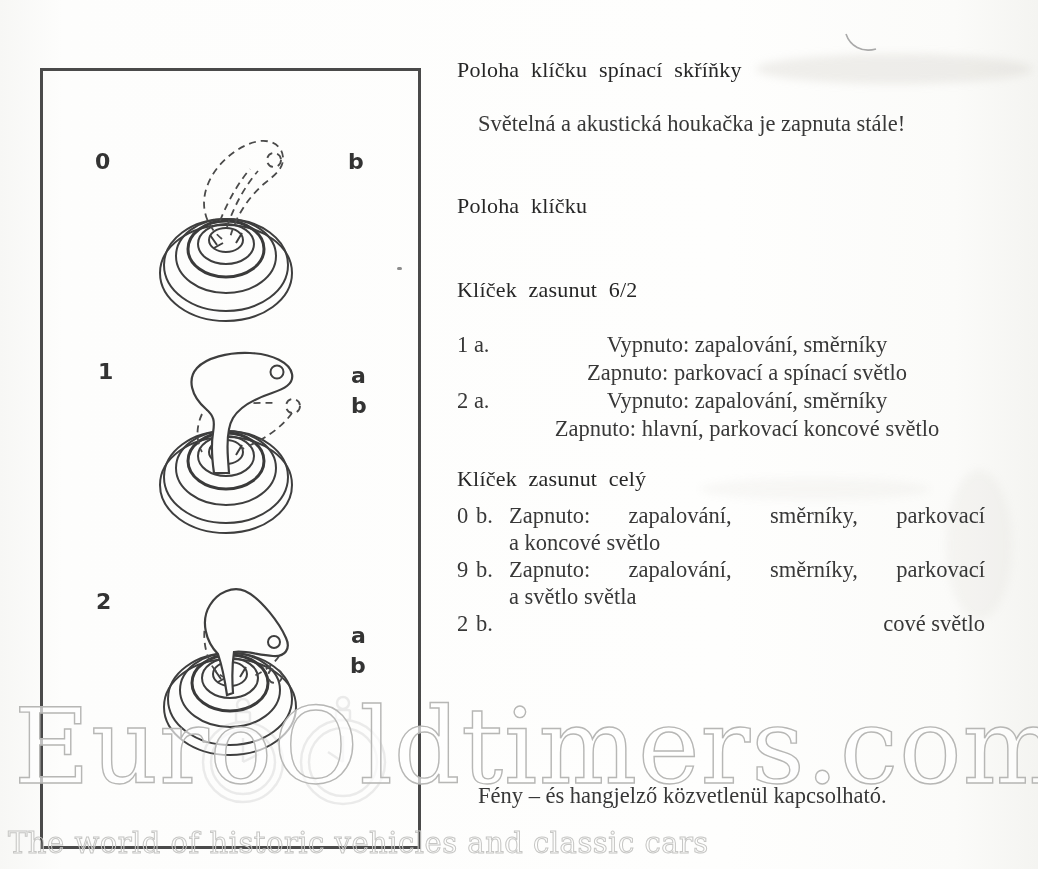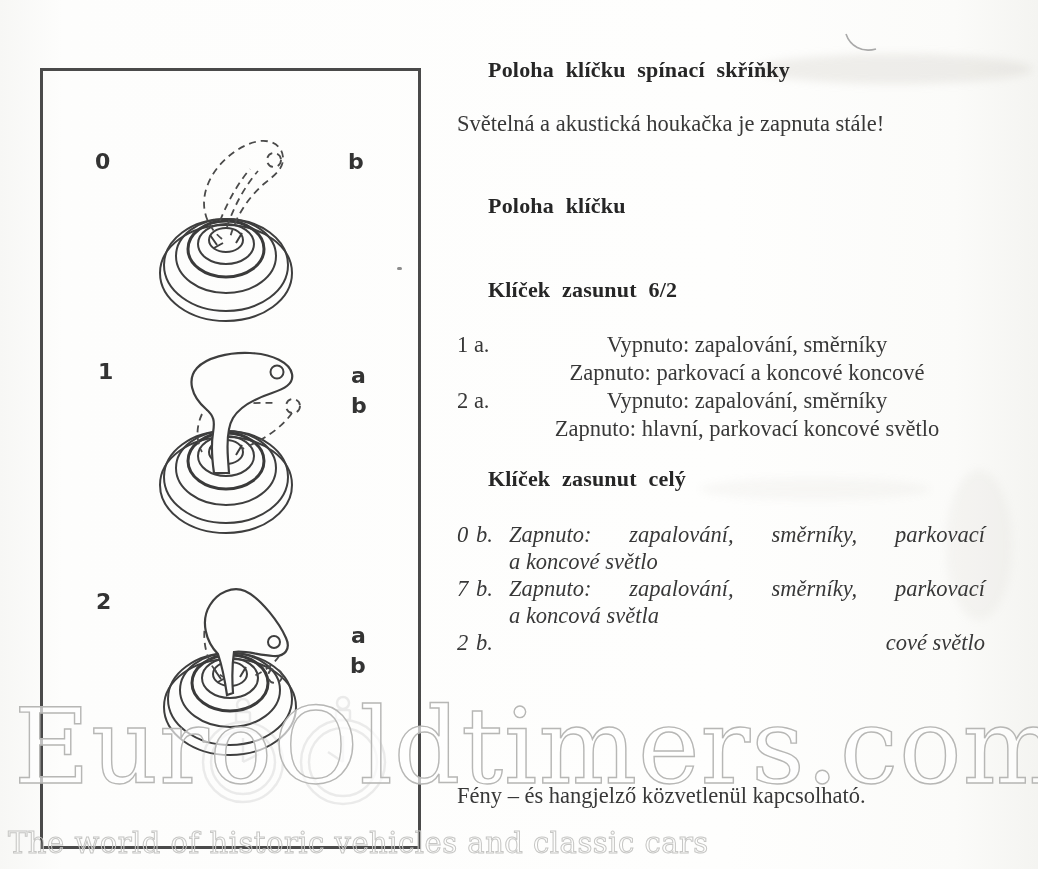--- a/index.html
+++ b/index.html
@@ -18,22 +18,22 @@
   .box svg .stroke { stroke:#3e3e3e; stroke-width:2; fill:none; }
   .box svg .heavy  { stroke:#3a3a3a; stroke-width:3;  fill:none; }
   .box svg .key    { stroke:#3e3e3e; stroke-width:2.2; fill:#fdfdfc; }
   .box svg .ghost  { stroke:#4a4a4a; stroke-width:1.8; fill:none; stroke-dasharray:7 5; }
   .plabel {
     position:absolute; font-family:"DejaVu Sans","Liberation Sans",sans-serif;
     font-weight:bold; font-size:22px; line-height:22px; color:#333;
   }
   
   .col { position:absolute; left:457px; width:528px; }
-  .h { font-weight:bold; font-size:22px; color:#262626; word-spacing:6px; letter-spacing:0.2px;margin-left:31px; }
-  .p { font-size:22.5px; }
+  .h { font-weight:normal; font-size:22px; color:#262626; word-spacing:6px; letter-spacing:0.2px; }
+  .p { font-size:22.5px;margin-left:21px; }
   .ln { position:relative; padding-left:52px; font-size:22.5px; }
   .la .ln { line-height:28px;text-align:center; }
   .lb .ln { line-height:27px; }
   .ln .mk { position:absolute; left:0; top:0; }
   .ln.just { text-align:justify; text-align-last:justify; word-spacing:2px; }
   .ln.flush { padding-left:0;text-align:right; }
   
   .wm-main {
     position:absolute; left:14px; top:694px; white-space:nowrap; z-index:30;
     font-family:"DejaVu Serif",serif; font-size:104px; line-height:1.02; letter-spacing:1px;
@@ -122,47 +122,47 @@
   <div class="col p" style="top:111px;">Světelná a akustická houkačka je zapnuta stále!</div>
   <div class="col h" style="top:193px;">Poloha klíčku</div>
   <div class="col h" style="top:277px;">Klíček zasunut 6/2</div>
 
   <div class="col la" style="top:331px;">
     <div class="ln">
       <span class="mk">1 a.</span>
       <span>Vypnuto: zapalování, směrníky</span>
     </div>
     <div class="ln">
-      <span>Zapnuto: parkovací a koncové koncové</span>
+      <span>Zapnuto: parkovací a spínací světlo</span>
     </div>
     <div class="ln">
       <span class="mk">2 a.</span>
       <span>Vypnuto: zapalování, směrníky</span>
     </div>
     <div class="ln">
       <span>Zapnuto: hlavní, parkovací koncové světlo</span>
     </div>
   </div>
 
   <div class="col h" style="top:466px;">Klíček zasunut celý</div>
 
-  <div class="col lb" style="top:521px;font-style:italic;">
+  <div class="col lb" style="top:502px;">
     <div class="ln just">
       <span class="mk">0 b.</span>
       <span>Zapnuto: zapalování, směrníky, parkovací</span>
     </div>
     <div class="ln">
       <span>a koncové světlo</span>
     </div>
     <div class="ln just">
-      <span class="mk">7 b.</span>
+      <span class="mk">9 b.</span>
       <span>Zapnuto: zapalování, směrníky, parkovací</span>
     </div>
     <div class="ln">
-      <span>a koncová světla</span>
+      <span>a světlo světla</span>
     </div>
     <div class="ln just">
       <span class="mk">2 b.</span>
     </div>
     <div class="ln flush">
       <span>cové světlo</span>
     </div>
   </div>
 
   <div class="col p" style="top:783px; z-index:10;">Fény – és hangjelző közvetlenül kapcsolható.</div>

